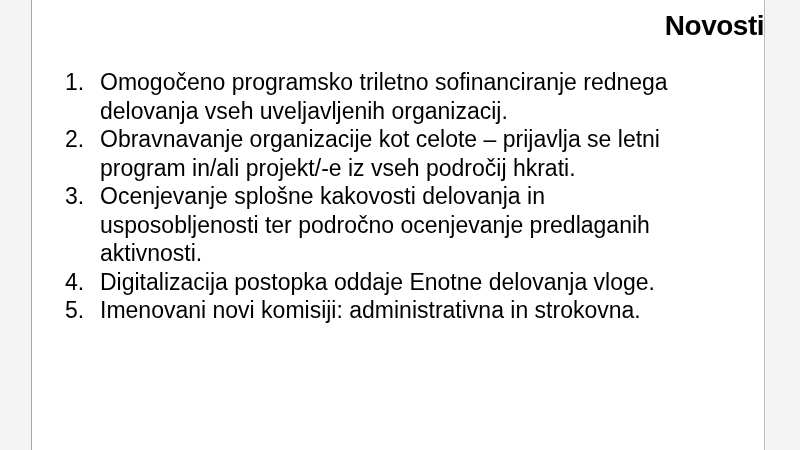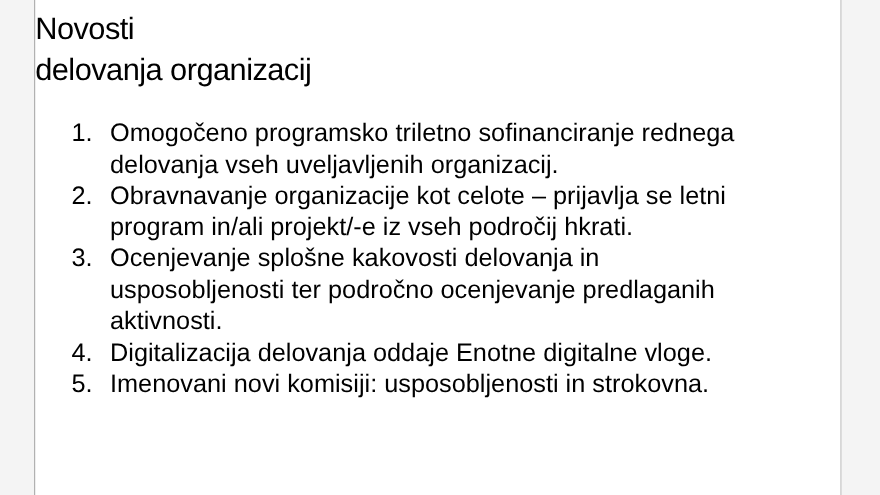--- a/index.html
+++ b/index.html
@@ -19,23 +19,23 @@
     left: 31px;
     width: 734px;
     box-sizing: border-box;
     background: #ffffff;
     border-left: 1px solid #a9a9a9;
     border-right: 1px solid #bdbdbd;
   }
   .title {
     margin: 0;
     padding-top: 7px;
-    text-align: left;
+    text-align: right;
     font-size: 28px;
-    font-weight: 400;
+    font-weight: 700;
     line-height: 38px;
     letter-spacing: -0.5px;
     color: #000;
   }
   .title-line { display: block; }
   .news-list {
     margin-top: 23px;
     padding-left: 33px;
     padding-right: 24px;
   }
@@ -55,21 +55,20 @@
   }
 </style>
 </head>
 <body>
 
 <div class="stage">
   <div class="slide">
 
     <h1 class="title">
       <span class="title-line">Novosti</span>
-      <span class="title-line">delovanja organizacij</span>
     </h1>
 
     <div class="news-list">
 
       <div class="list-item">
         <span class="list-item-number">1.</span>
         <span class="list-item-text">Omogočeno programsko triletno sofinanciranje rednega
 delovanja vseh uveljavljenih organizacij.</span>
       </div>
 
@@ -81,23 +80,23 @@
 
       <div class="list-item">
         <span class="list-item-number">3.</span>
         <span class="list-item-text">Ocenjevanje splošne kakovosti delovanja in
 usposobljenosti ter področno ocenjevanje predlaganih
 aktivnosti.</span>
       </div>
 
       <div class="list-item">
         <span class="list-item-number">4.</span>
-        <span class="list-item-text">Digitalizacija delovanja oddaje Enotne digitalne vloge.</span>
+        <span class="list-item-text">Digitalizacija postopka oddaje Enotne delovanja vloge.</span>
       </div>
 
       <div class="list-item">
         <span class="list-item-number">5.</span>
-        <span class="list-item-text">Imenovani novi komisiji: usposobljenosti in strokovna.</span>
+        <span class="list-item-text">Imenovani novi komisiji: administrativna in strokovna.</span>
       </div>
 
     </div>
   </div>
 </div>
 
 </body></html>

